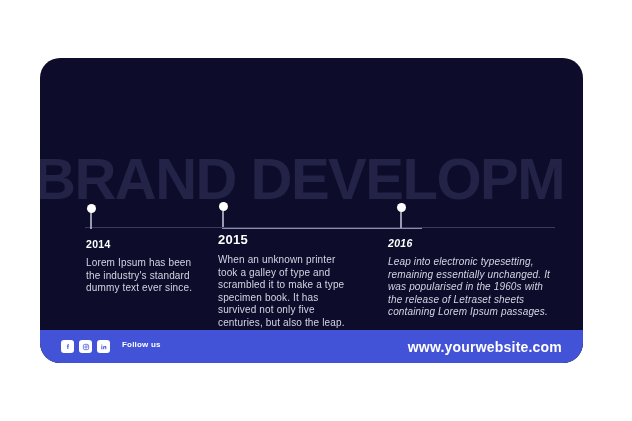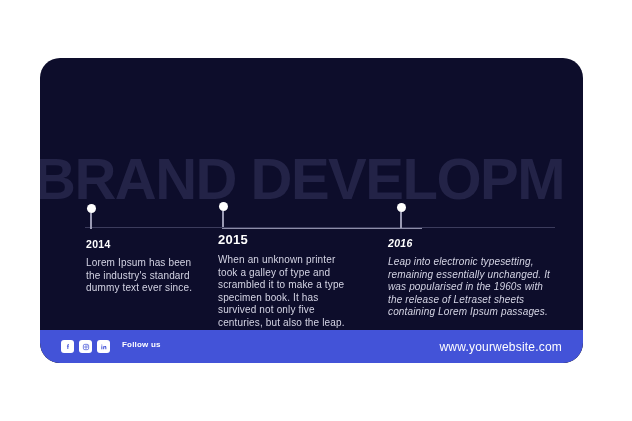--- a/index.html
+++ b/index.html
@@ -155,22 +155,22 @@
   }
   .sicon svg { display: block; }
   .follow {
     font-size: 8px;
     font-weight: 700;
     color: #ffffff;
     letter-spacing: 0.2px;
     margin-left: 7px;
   }
   .website {
-    font-size: 12px;
-    font-weight: 400;
+    font-size: 14px;
+    font-weight: 700;
     color: #ffffff;
     letter-spacing: 0.2px;
   }
 </style>
 </head>
 <body>
 
 <div class="canvas">
 
   <div class="card">

